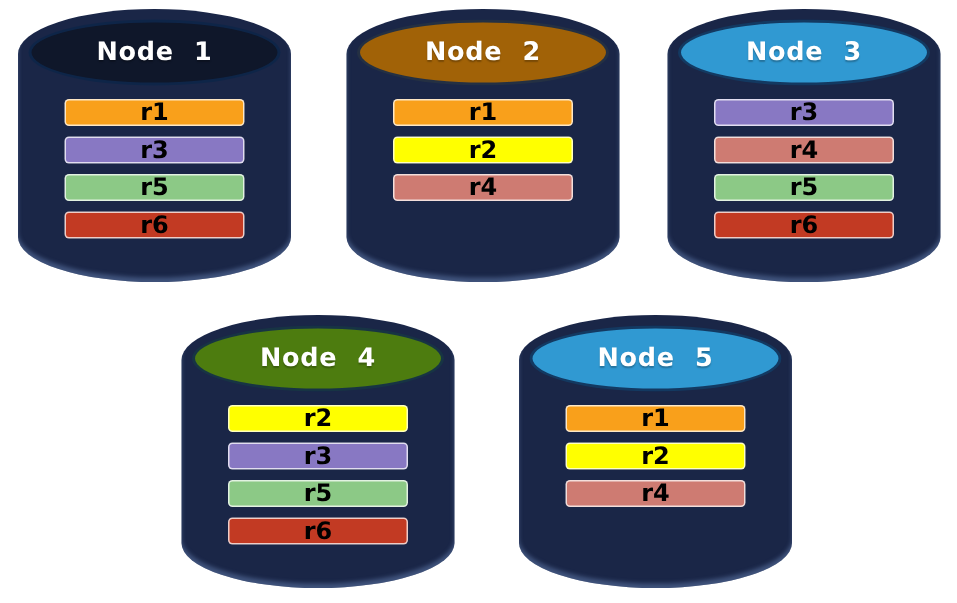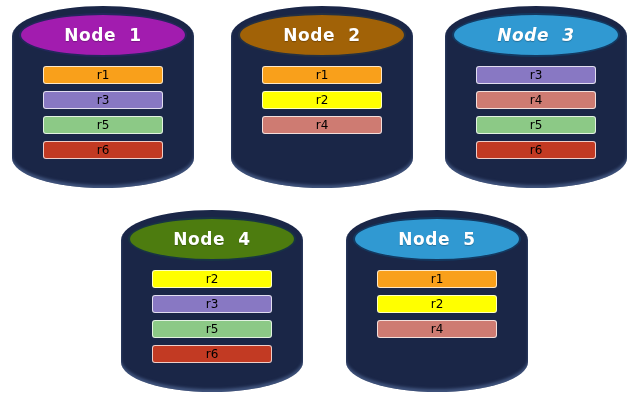--- a/index.html
+++ b/index.html
@@ -67,32 +67,32 @@
     height: 16px;
     border-radius: 3px;
     border: 1px solid rgba(255, 255, 255, 0.75);
     box-sizing: content-box;
     display: flex;
     align-items: center;
     justify-content: center;
   }
   .bar-label {
     color: #000000;
-    font-size: 12px;
-    font-weight: normal;
+    font-size: 16px;
+    font-weight: bold;
     line-height: 1;
   }
 </style>
 </head>
 <body>
 
 <div id="canvas" style="background: rgb(255, 255, 255);">
     <div class="node node-1">
       <div class="cyl-body" style="background: rgb(26, 38, 71);"></div>
-      <div class="cyl-top" style="background: #a21caf;">
+      <div class="cyl-top" style="background: #0f172a;">
         <div class="node-title" style="color: rgb(255, 255, 255);">Node 1</div>
       </div>
       <div class="bars">
         <div class="bar" style="background: rgb(249, 160, 27);">
           <span class="bar-label" style="color: rgb(0, 0, 0);">r1</span>
         </div>
         <div class="bar" style="background: rgb(136, 120, 195);">
           <span class="bar-label" style="color: rgb(0, 0, 0);">r3</span>
         </div>
         <div class="bar" style="background: rgb(140, 201, 134);">
@@ -115,21 +115,21 @@
         <div class="bar" style="background: rgb(255, 255, 0);">
           <span class="bar-label" style="color: rgb(0, 0, 0);">r2</span>
         </div>
         <div class="bar" style="background: rgb(206, 123, 114);">
           <span class="bar-label" style="color: rgb(0, 0, 0);">r4</span>
         </div>
       </div>
     </div>
     <div class="node node-3">
       <div class="cyl-body" style="background: rgb(26, 38, 71);"></div>
-      <div class="cyl-top" style="background: rgb(48, 153, 210); font-style: italic;">
+      <div class="cyl-top" style="background: rgb(48, 153, 210);">
         <div class="node-title" style="color: rgb(255, 255, 255);">Node 3</div>
       </div>
       <div class="bars">
         <div class="bar" style="background: rgb(136, 120, 195);">
           <span class="bar-label" style="color: rgb(0, 0, 0);">r3</span>
         </div>
         <div class="bar" style="background: rgb(206, 123, 114);">
           <span class="bar-label" style="color: rgb(0, 0, 0);">r4</span>
         </div>
         <div class="bar" style="background: rgb(140, 201, 134);">

